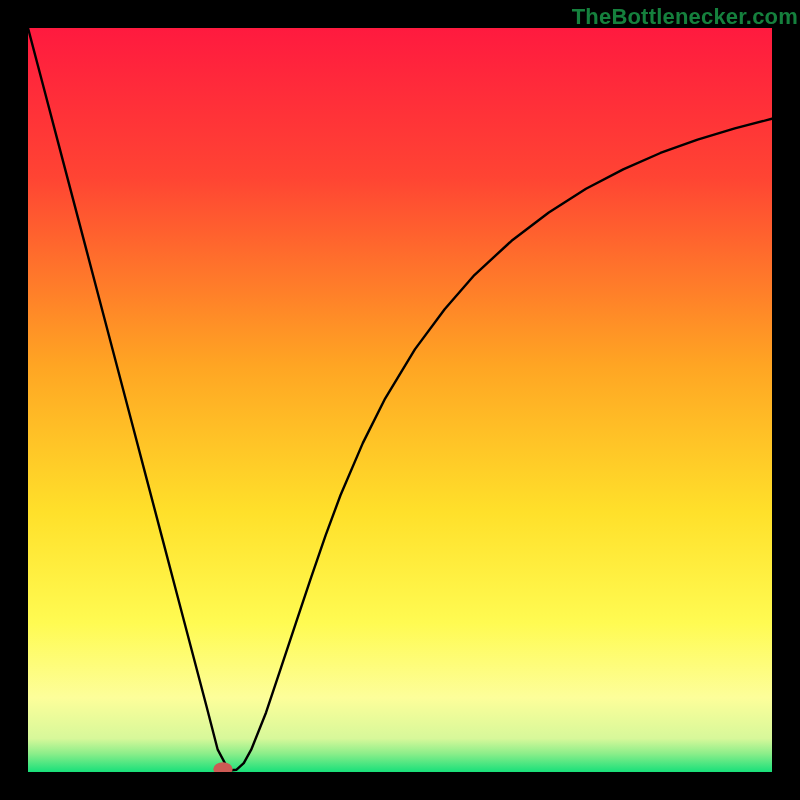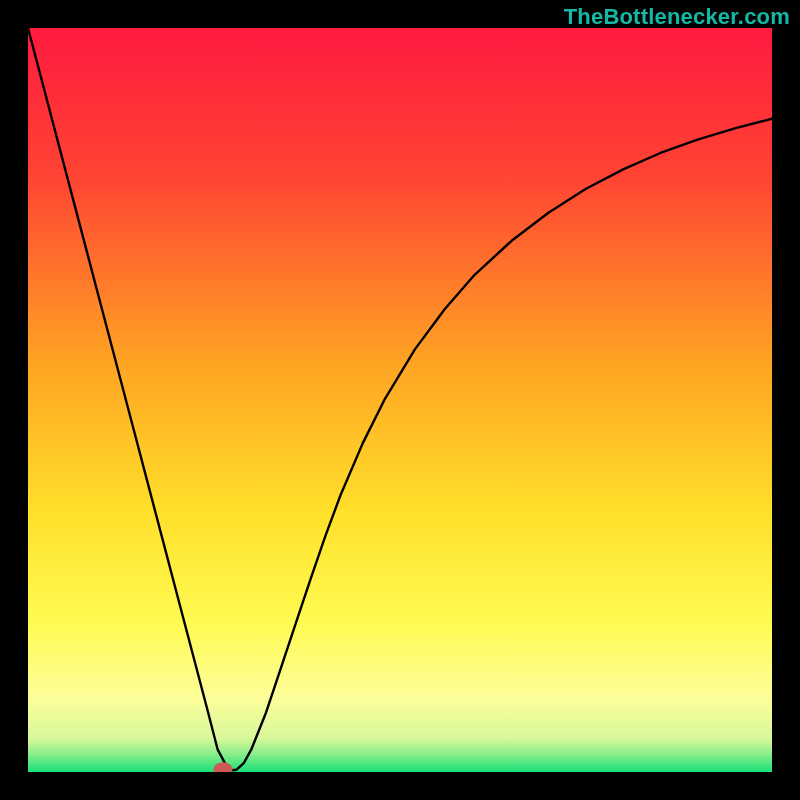--- a/index.html
+++ b/index.html
@@ -22,22 +22,22 @@
   .plot-area {
     position: absolute;
     left: 0;
     top: 0;
     width: 744px;
     height: 744px;
   }
   .watermark {
     position: absolute;
     top: 4px;
-    right: 10px;
-    color: #14b8a6;
+    right: 2px;
+    color: #15803d;
     font-size: 22px;
     font-weight: 600;
     letter-spacing: 0.2px;
     user-select: none;
     margin-left: 47px;
   }
   svg { display: block; }
 </style>
 </head>
 <body>

